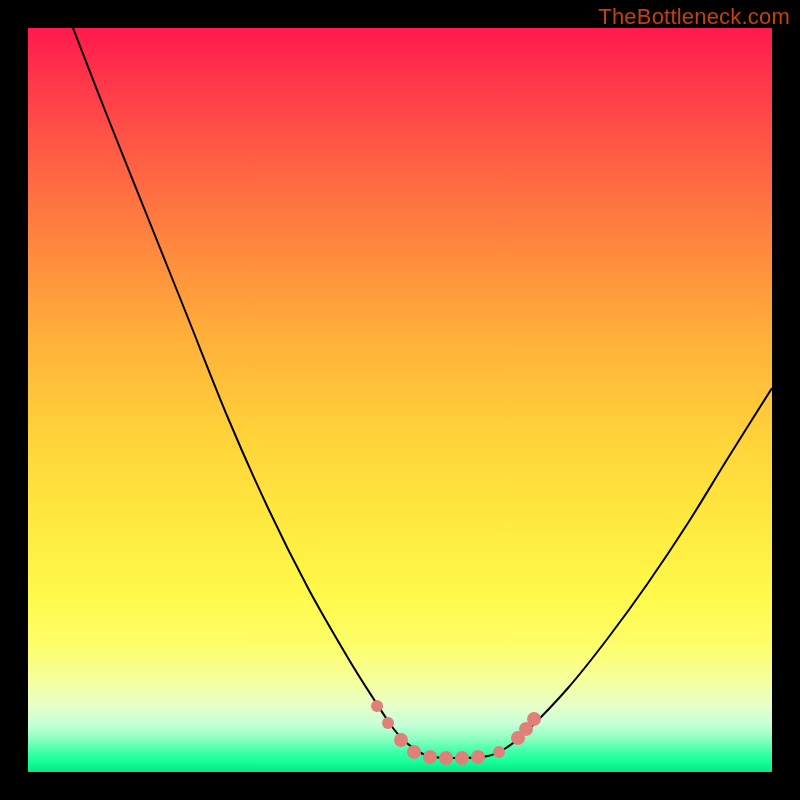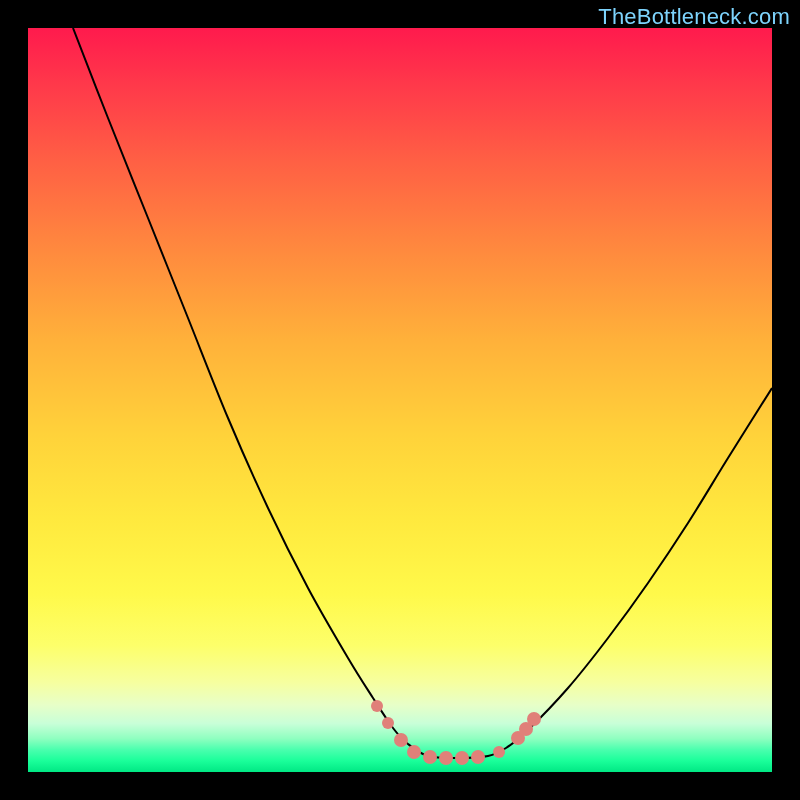--- a/index.html
+++ b/index.html
@@ -48,21 +48,21 @@
       #8fffc0 95.5%,
       #4affae 97%,
       #1aff9a 98.5%,
       #00e884 100%
     );
   }
   .watermark {
     position: absolute;
     top: 4px;
     right: 10px;
-    color: #7dd3fc;
+    color: #c2410c;
     font-size: 22px;
     letter-spacing: 0.2px;
     font-weight: 400;
   }
   svg.curve {
     position: absolute;
     left: 0;
     top: 0;
     width: 100%;
     height: 100%;

